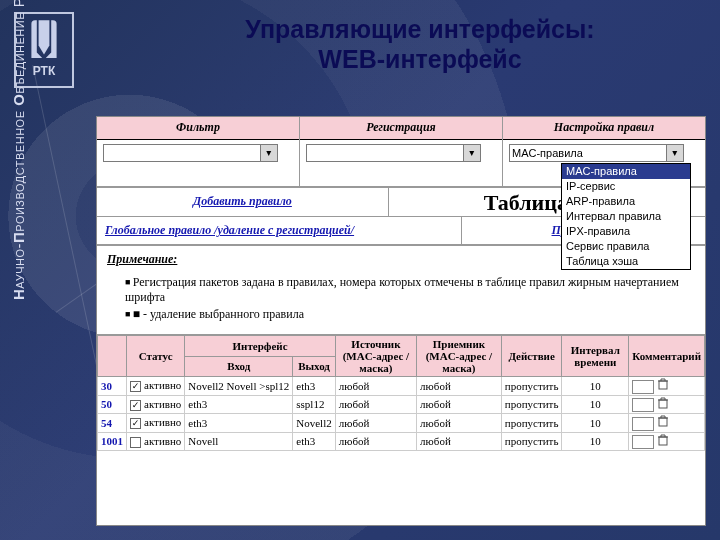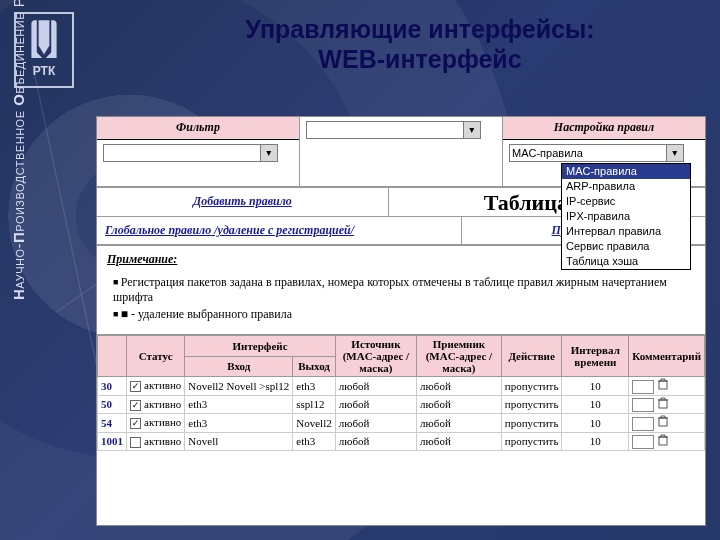--- a/index.html
+++ b/index.html
@@ -94,21 +94,21 @@
     flex:1; text-align:center; padding-top:2px;
   }
   .apply { color:#1518b0; text-decoration:underline; font-weight:bold; font-style:italic;}
   
   .note {
     border-top:1px solid #999; border-bottom:1px solid #999;
     padding:6px 10px 10px;
   }
   .note .ntitle { font-weight:bold; font-style:italic; text-decoration:underline; margin-bottom:8px;}
   .note ul { list-style:none; padding-left:6px;}
-  .note li { margin:2px 0;}
+  .note li { margin:2px 12px;}
   .note li::before { content:"■ "; color:#000; font-size:9px; position:relative; top:-1px;}
   
   table.data { width:100%; border-collapse:collapse; font-size:11px;}
   table.data th {
     background:#f7cfd6; font-weight:bold; text-align:center;
     border:1px solid #999; padding:2px 3px; font-family:"Times New Roman",serif;
   }
   table.data td {
     border:1px solid #ccc; padding:1px 3px; text-align:left; background:#fff;
     white-space:nowrap;
@@ -151,33 +151,34 @@
 </div>
 
 <div class="panel">
 
   <div class="topbar">
     <div class="topcol">
       <div class="hdr">Фильтр</div>
       <div class="body"><span class="sel"></span></div>
     </div>
     <div class="topcol">
+      <div class="hdr">Регистрация</div>
       <div class="body"><span class="sel"></span></div>
     </div>
     <div class="topcol" style="position:relative">
       <div class="hdr">Настройка правил</div>
       <div class="body">
         <span class="sel">MAC-правила</span>
       </div>
       <div class="dropdown">
         <div class="seld">MAC-правила</div>
+        <div>IP-сервис</div>
         <div>ARP-правила</div>
-        <div>IP-сервис</div>
+        <div>Интервал правила</div>
         <div>IPX-правила</div>
-        <div>Интервал правила</div>
         <div>Сервис правила</div>
         <div>Таблица хэша</div>
       </div>
     </div>
   </div>
 
   <div class="midlinks">
     <div class="row">
       <div class="cell" style="width:48%;text-align:center">
         <a>Добавить правило</a>

